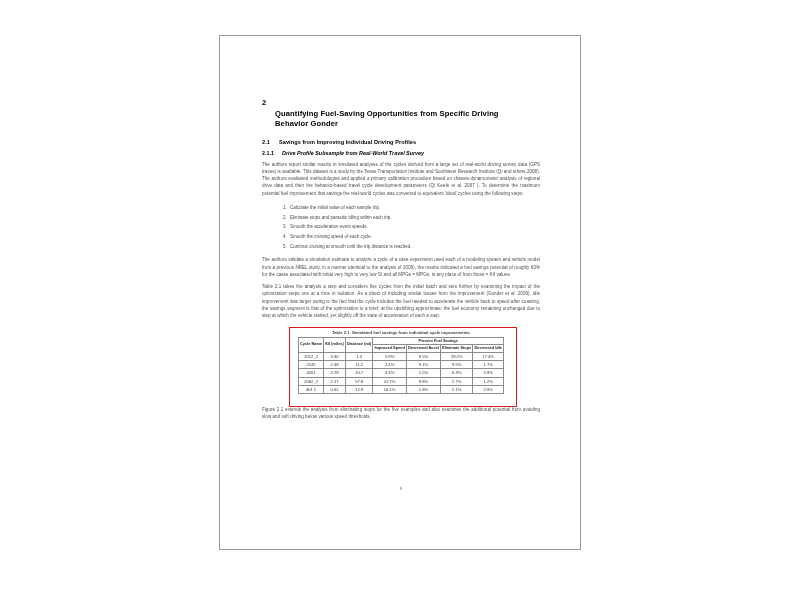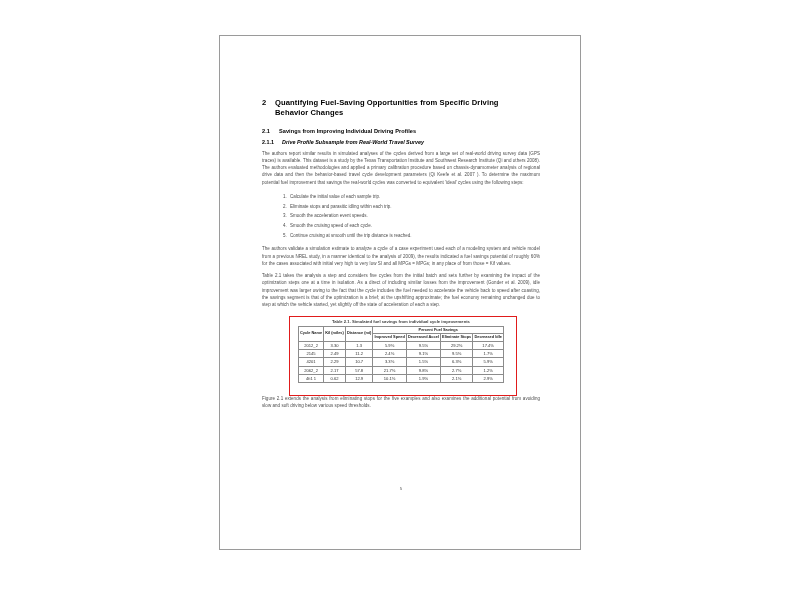--- a/index.html
+++ b/index.html
@@ -48,20 +48,21 @@
     color: #000;
     line-height: 1.35;
     letter-spacing: .1px;
   }
   .sec-num-title .num {
     width: 13px;
     flex: 0 0 13px;
   }
   .sec-num-title .ttl {
     flex: 1 1 auto;
+    margin-top: 11px;
   }
 
   .sub-head {
     font-weight: bold;
     font-size: 5.6px;
     color: #000;
     margin-top: 9px;
     letter-spacing: .05px;
   }
   .sub-head .n { display: inline-block; width: 17px; }
@@ -148,21 +149,21 @@
 <body>
 
 <div class="viewer">
   <div class="page">
     <div class="page-inner">
 
       <div class="sec-num-title">
         <span class="num">2</span>
         <span class="ttl">
           <span>Quantifying Fuel-Saving Opportunities from Specific Driving</span><br>
-          <span>Behavior Changes</span>
+          <span>Behavior Gonder</span>
         </span>
       </div>
 
       <div class="sub-head">
         <span class="n">2.1</span><span>Savings from Improving Individual Driving Profiles</span>
       </div>
 
       <div class="subsub-head">
         <span class="n">2.1.1</span><span>Drive Profile Subsample from Real-World Travel Survey</span>
       </div>

